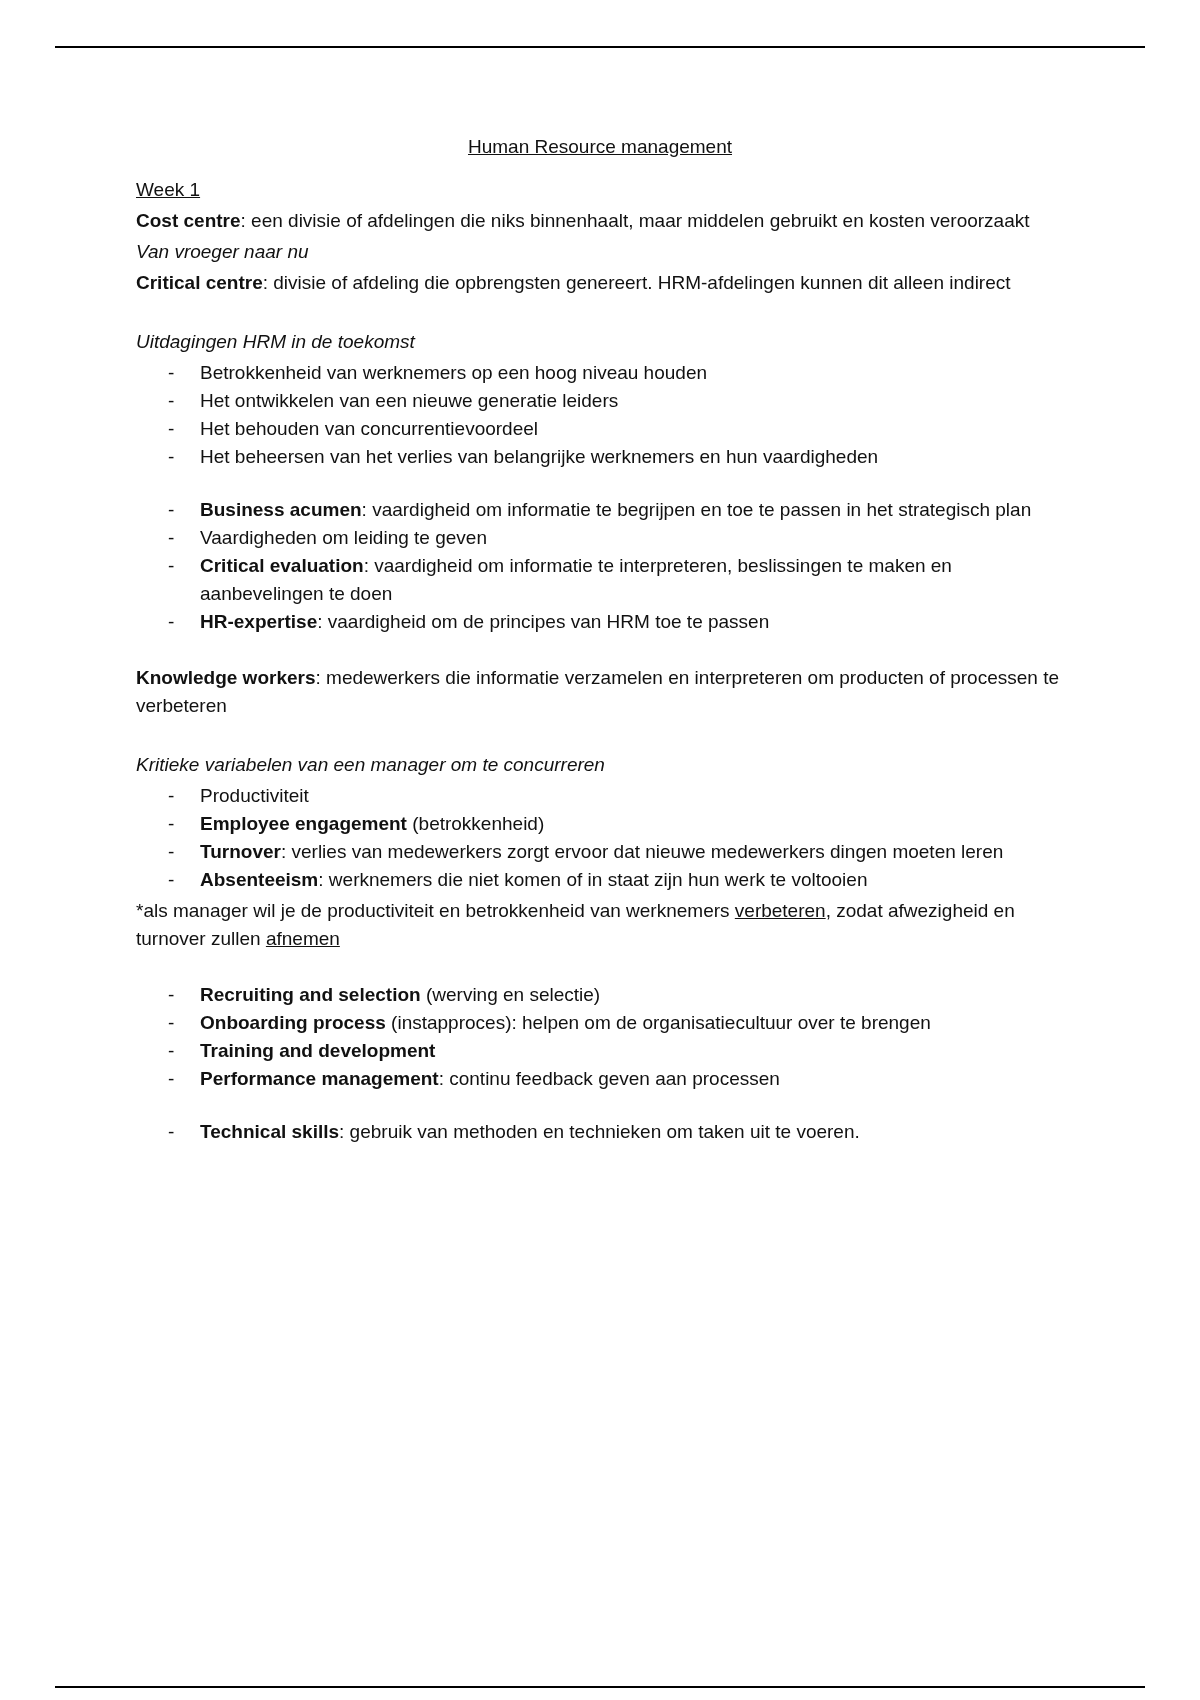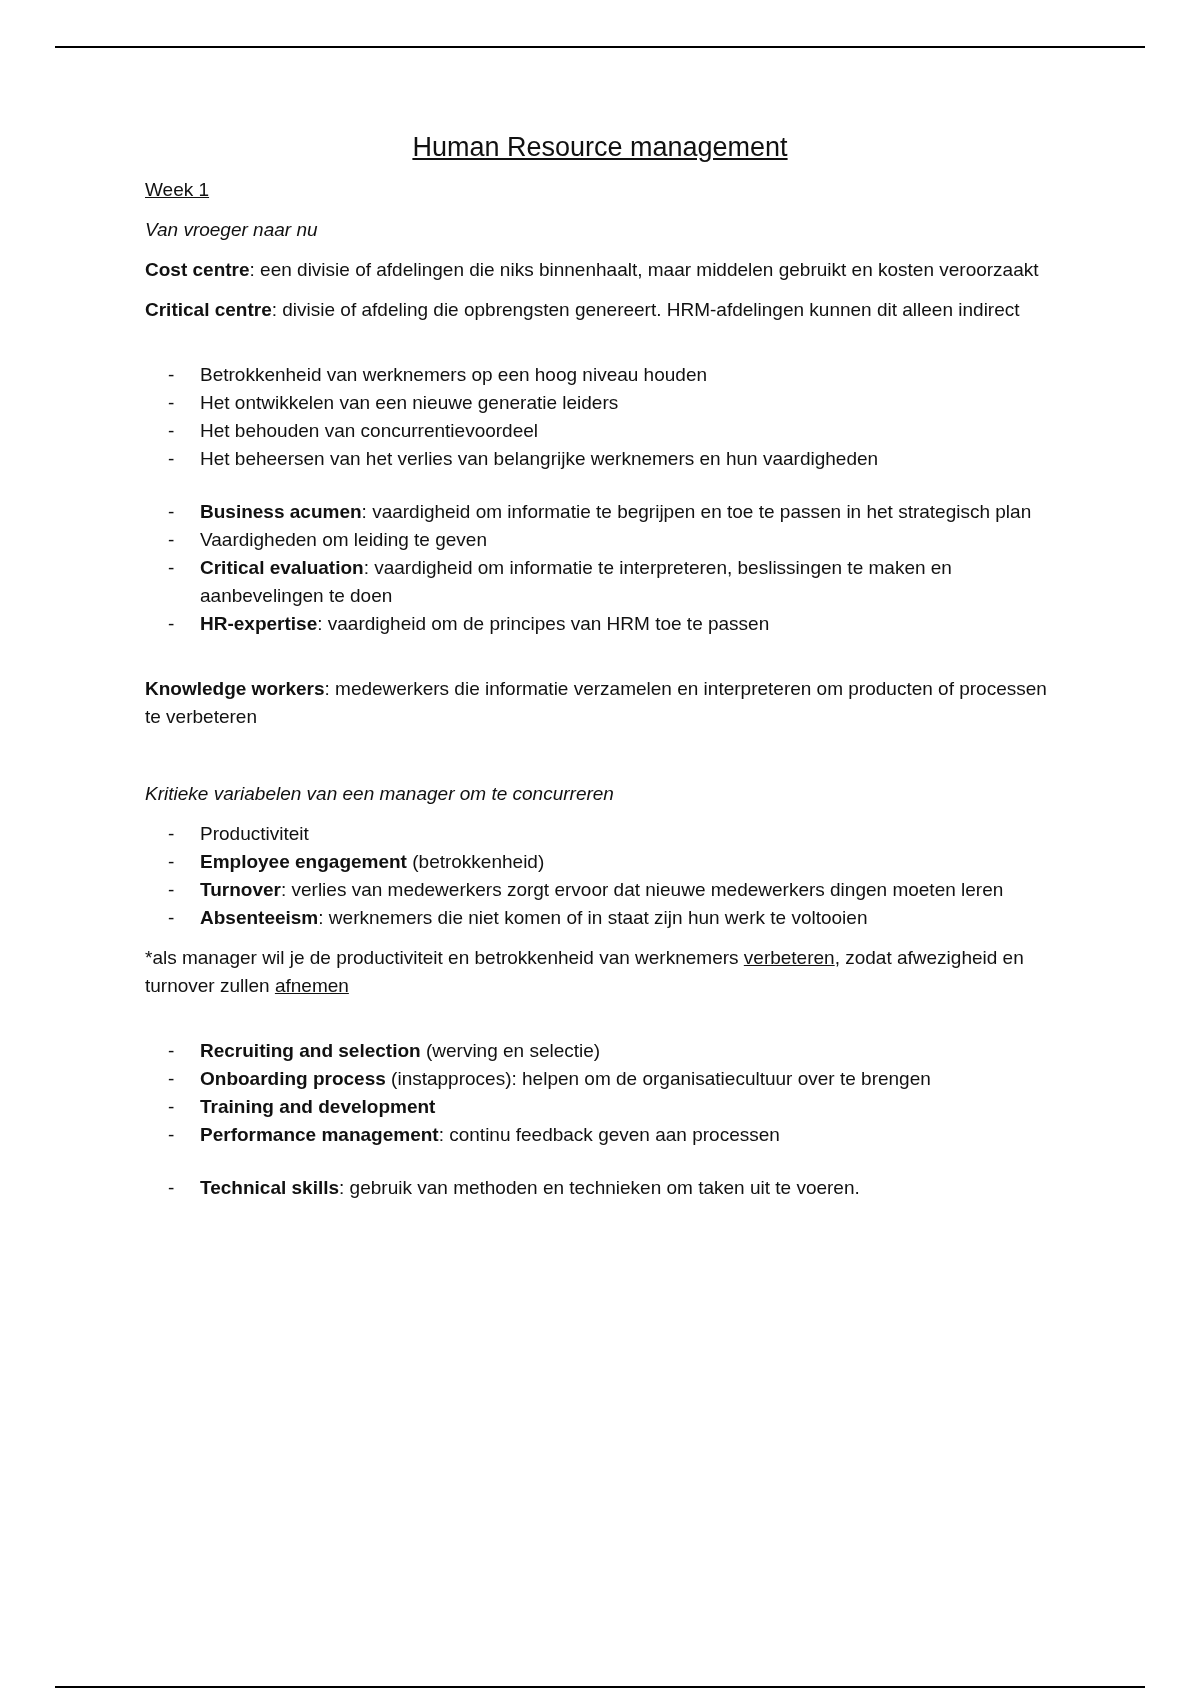--- a/index.html
+++ b/index.html
@@ -29,29 +29,29 @@
 
   .doc {
     position: absolute;
     left: 133px;
     top: 130px;
     width: 934px;
     font-size: 19px;
     line-height: 28px;
   }
   .doc-title {
-    font-size: 27px;
+    font-size: 19px;
     font-weight: normal;
     line-height: 34px;
     text-align: center;
     text-decoration: underline;
     margin: 0 0 12px 0;
   }
   .para {
-    margin: 12px;
+    margin: 3px;
   }
   .spacer {
     height: 25px;
   }
   .li {
     display: flex;
     align-items: flex-start;
   }
   .marker {
     display: inline-block;
@@ -68,24 +68,25 @@
 </style>
 </head>
 <body>
 
 <div class="page">
   <hr class="rule top">
   <div class="doc">
     <h1 class="doc-title">Human Resource management</h1>
     <div id="doc-blocks">
         <p class="para"><span class="u">Week 1</span></p>
+        <p class="para"><span class="b">Cost centre</span><span>: een divisie of afdelingen die niks binnenhaalt, maar middelen gebruikt en kosten veroorzaakt</span></p>
         <p class="para"><span class="i">Van vroeger naar nu</span></p>
-        <p class="para"><span class="b">Cost centre</span><span>: een divisie of afdelingen die niks binnenhaalt, maar middelen gebruikt en kosten veroorzaakt</span></p>
         <p class="para"><span class="b">Critical centre</span><span>: divisie of afdeling die opbrengsten genereert. HRM-afdelingen kunnen dit alleen indirect</span></p>
         <div class="spacer"></div>
+        <p class="para"><span class="i">Uitdagingen HRM in de toekomst</span></p>
         <div class="li">
           <span class="marker">-</span>
           <span class="li-text"><span>Betrokkenheid van werknemers op een hoog niveau houden</span></span>
         </div>
         <div class="li">
           <span class="marker">-</span>
           <span class="li-text"><span>Het ontwikkelen van een nieuwe generatie leiders</span></span>
         </div>
         <div class="li">
           <span class="marker">-</span>

